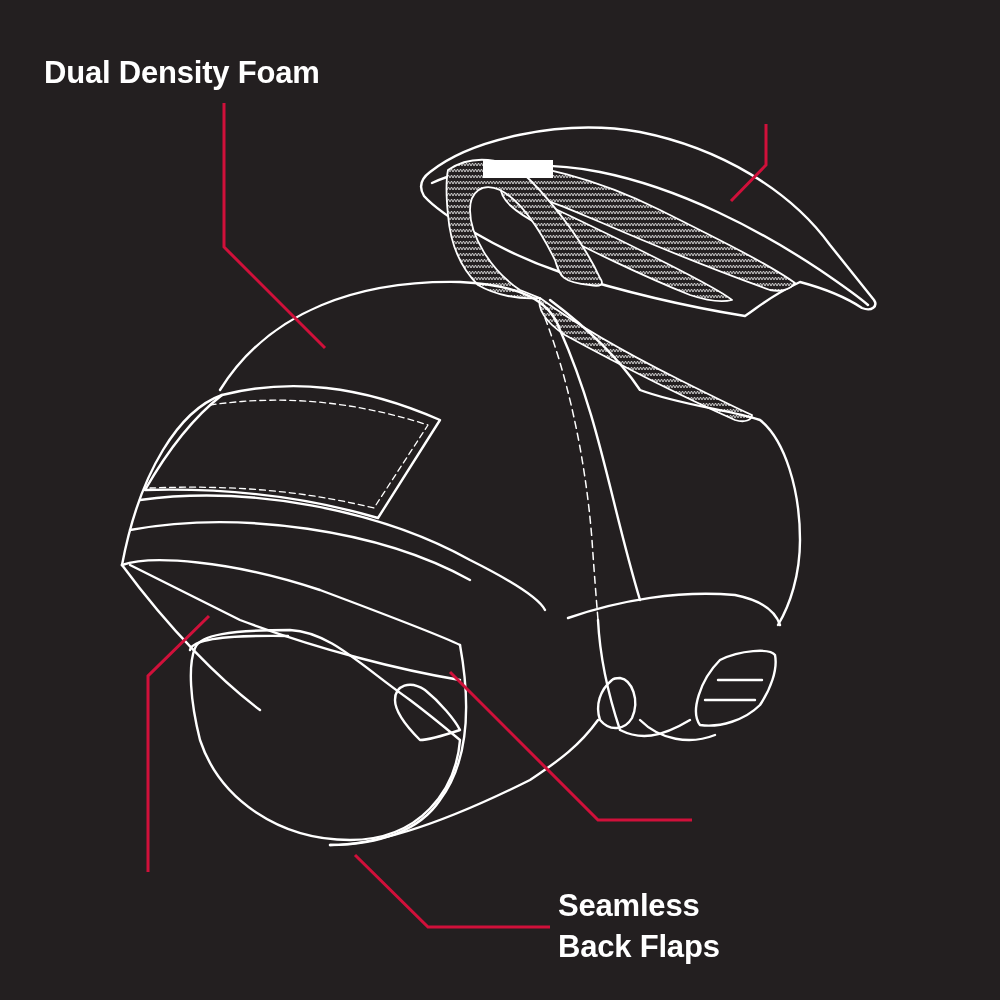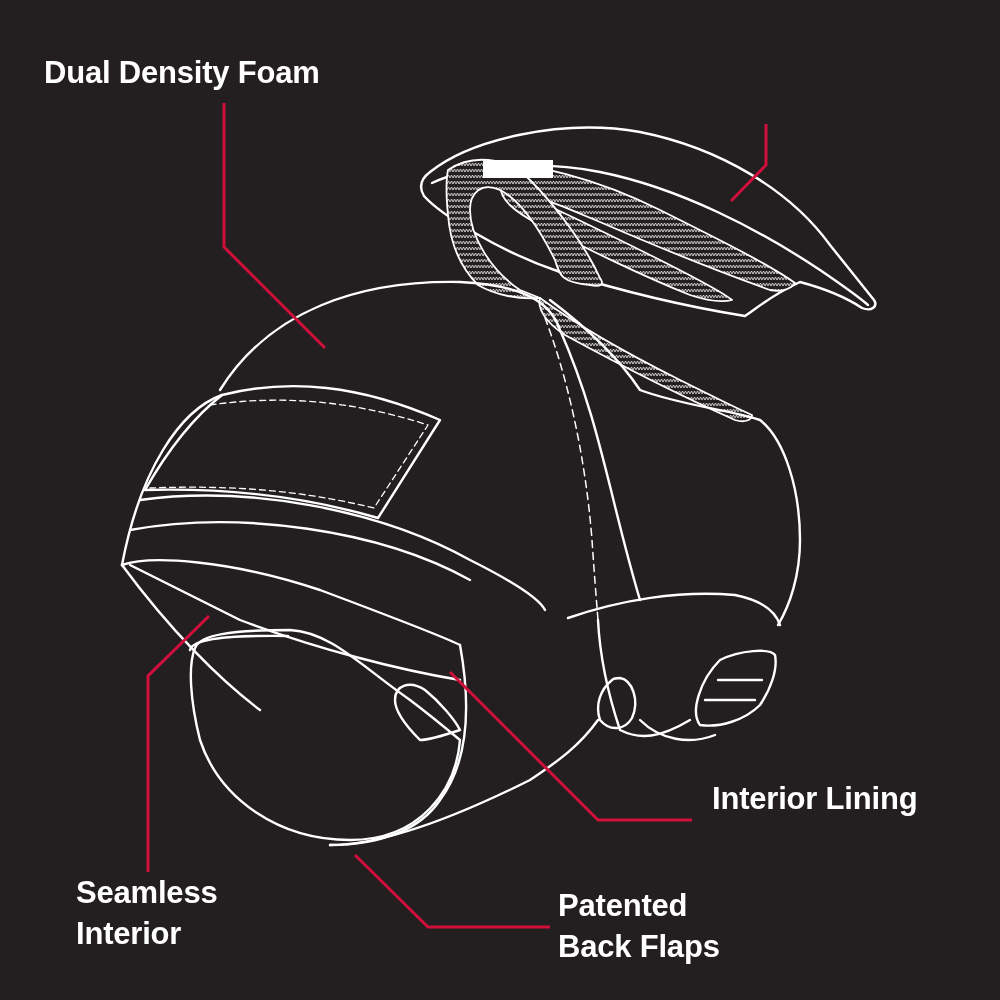--- a/index.html
+++ b/index.html
@@ -86,27 +86,22 @@
       <polyline points="355,855 428,927 550,927"></polyline>
       <polyline points="450,672 598,820 692,820"></polyline>
     </g>
   </svg>
 
   <div class="label" id="lbl-foam">
     <span>Dual Density Foam</span>
   </div>
 
 
-  <div class="label" id="lbl-seamless">
-    <span>Seamless</span>
-    <span>Interior</span>
-  </div>
 
   <div class="label" id="lbl-neoprene">
-    <span>Patented</span>
+    <span>Seamless</span>
     <span>Back Flaps</span>
   </div>
 
   <div class="label" id="lbl-lining">
-    <span>Interior Lining</span>
   </div>
 
 </div>
 
 </body></html>

